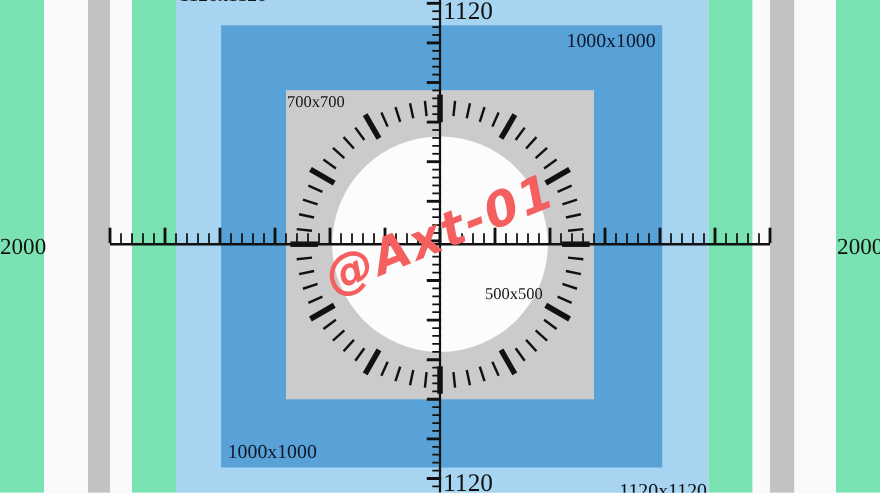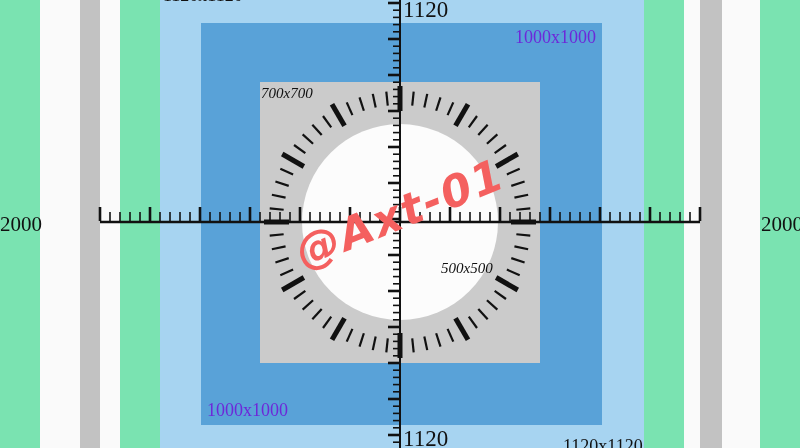--- a/index.html
+++ b/index.html
@@ -15,22 +15,22 @@
            background:var(--c-blue,#59a2d8);}
   .sq-gray{position:absolute;left:260px;top:82px;width:280px;height:281px;
            background:var(--c-square_gray,#cbcbcb);}
   .circle{position:absolute;left:302px;top:124px;width:196px;height:196px;border-radius:50%;
           background:var(--c-circle_white,#fcfcfc);}
   svg.overlay{position:absolute;left:0;top:0;z-index:5;}
   .label{position:absolute;z-index:6;line-height:1;white-space:nowrap;color:var(--c-ink,#111);}
   .lbl-serif-lg{font-size:23px;}
   .lbl-serif-md{font-size:21px;}
   .lbl-sq{font-size:18px;}
-  .lbl-sm{font-size:15px;font-style:italic;}
-  .white-text{color:#6d28d9;}
+  .lbl-sm{font-size:15px;}
+  .white-text{color:#0f172a;}
   .watermark{position:absolute;left:400px;top:213px;z-index:7;
              transform:translate(-50%,-50%) rotate(-22deg);
              font-family:"DejaVu Sans",sans-serif;font-style:italic;font-weight:bold;
              font-size:44px;letter-spacing:2px;color:var(--c-watermark_red,#f4605f);}
 </style>
 </head>
 <body>
 
 <div class="canvas">
 

